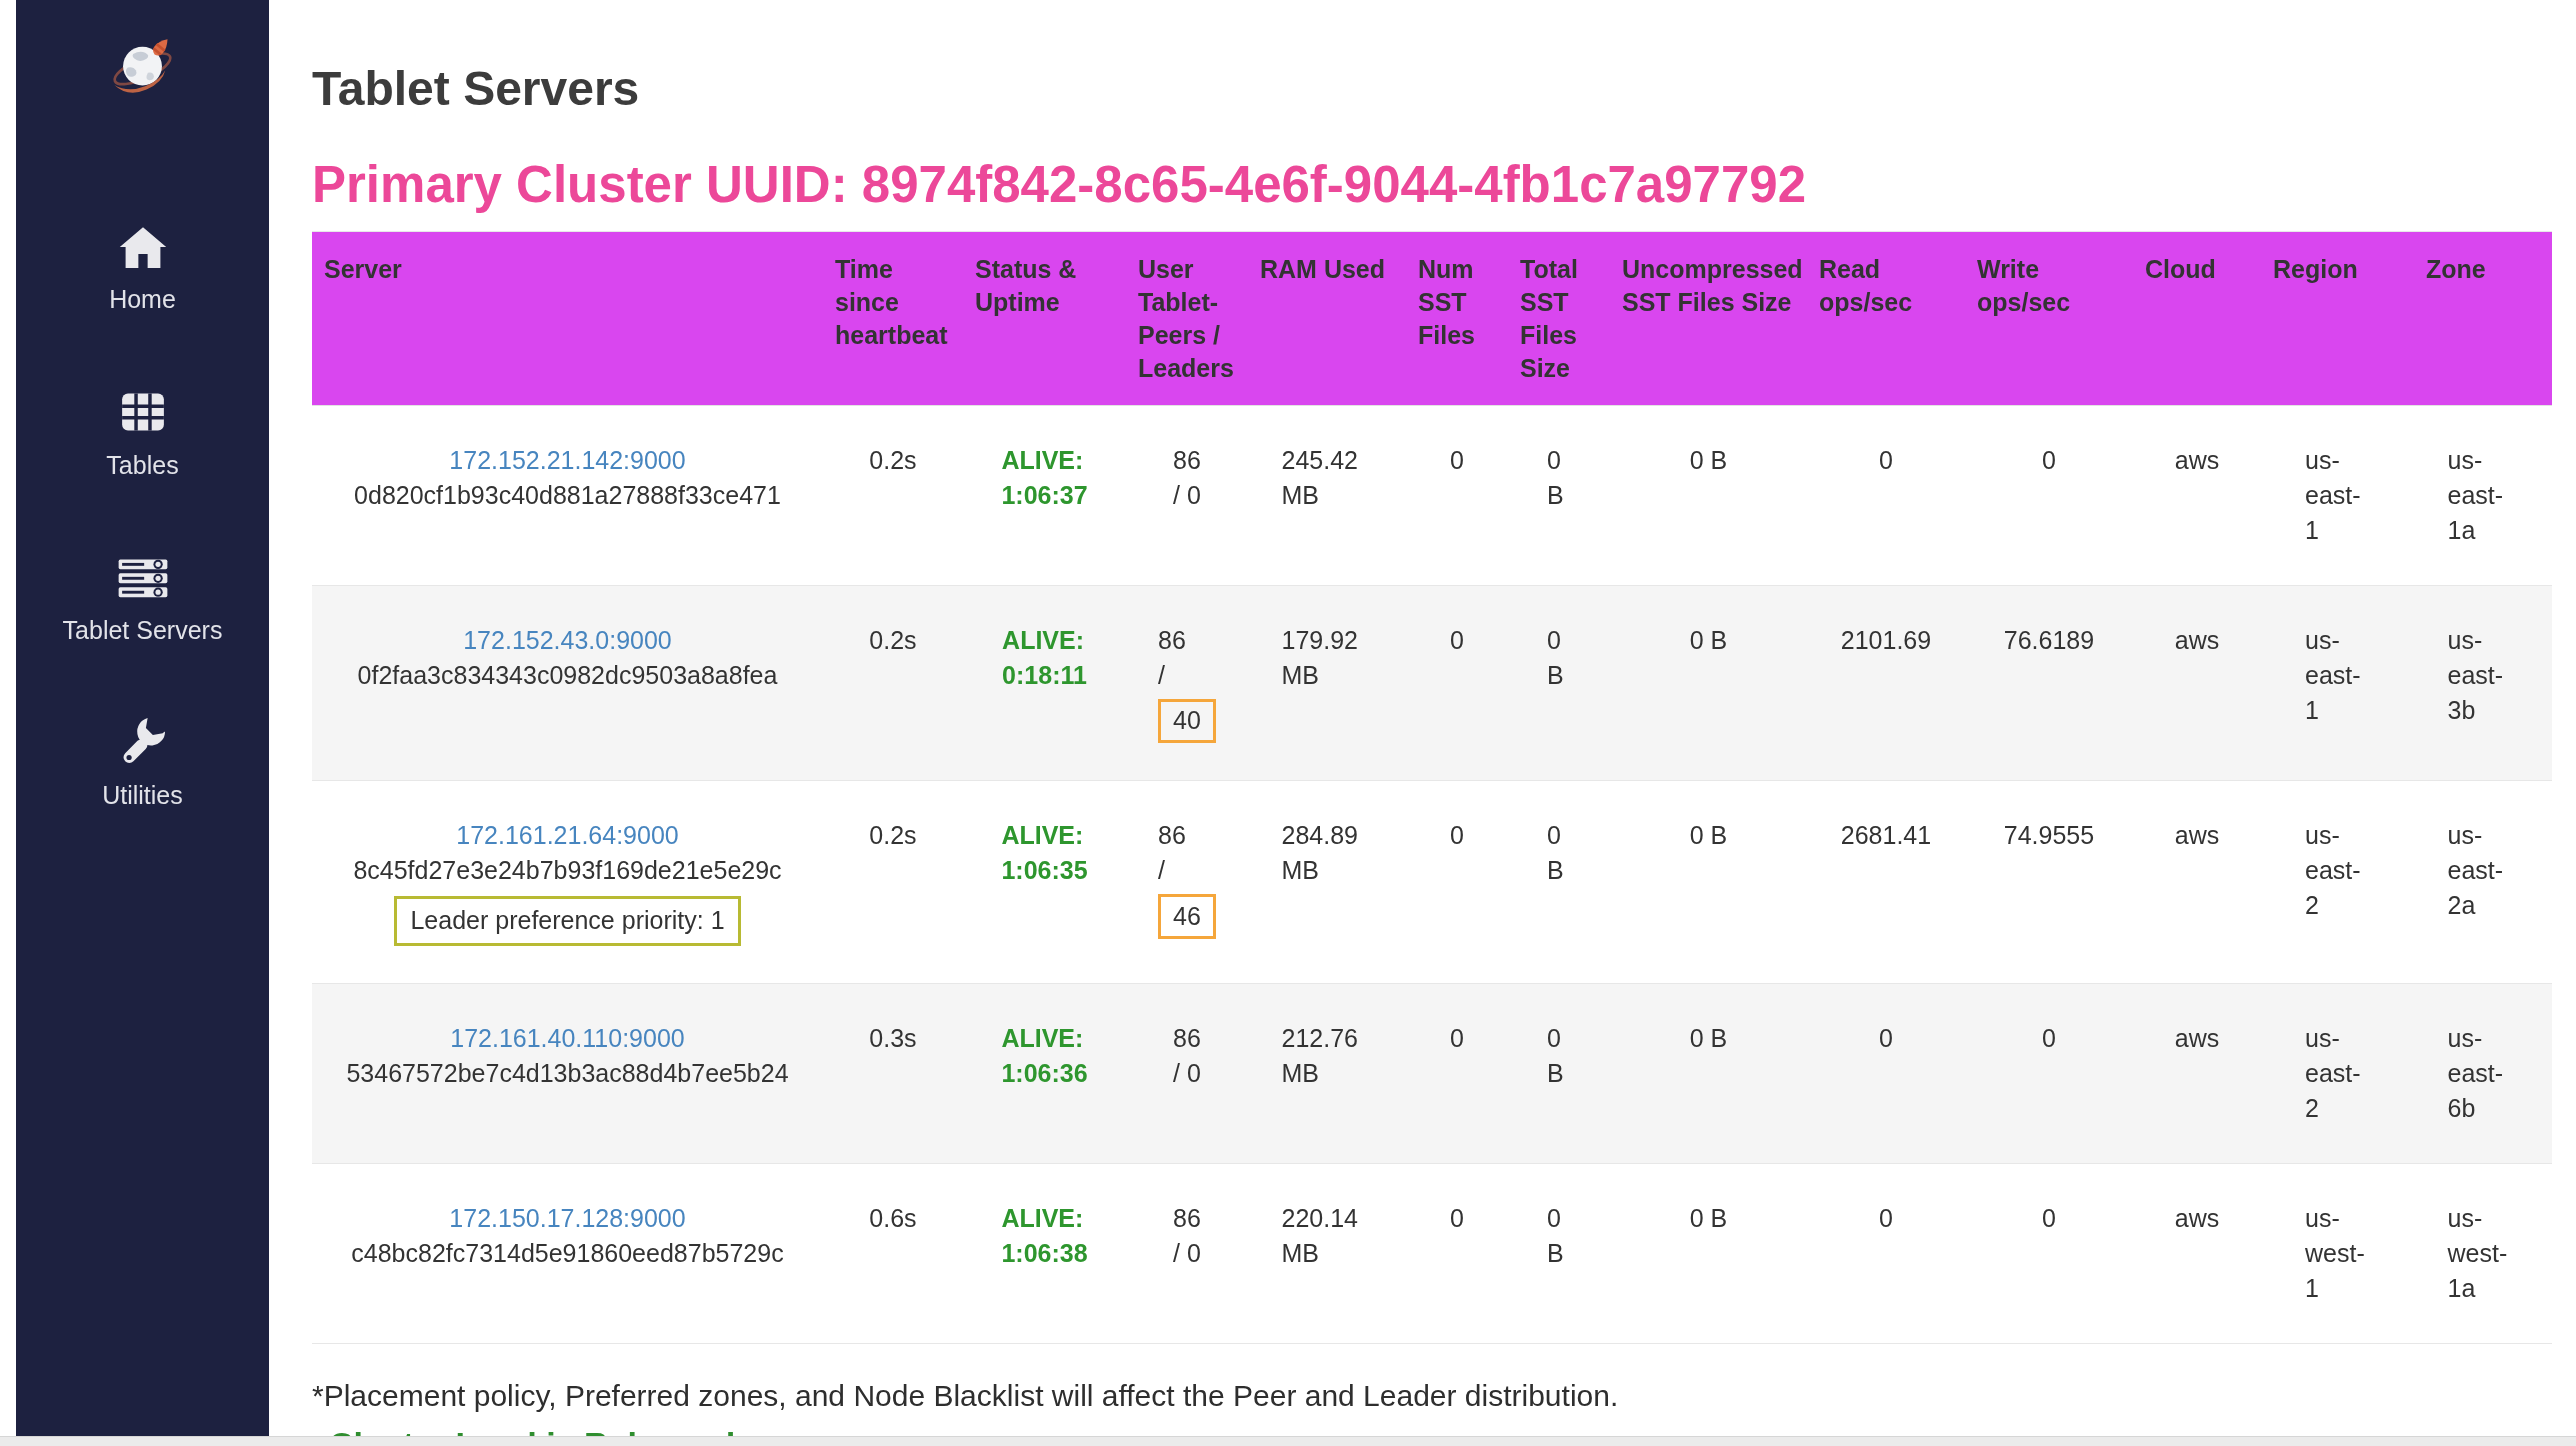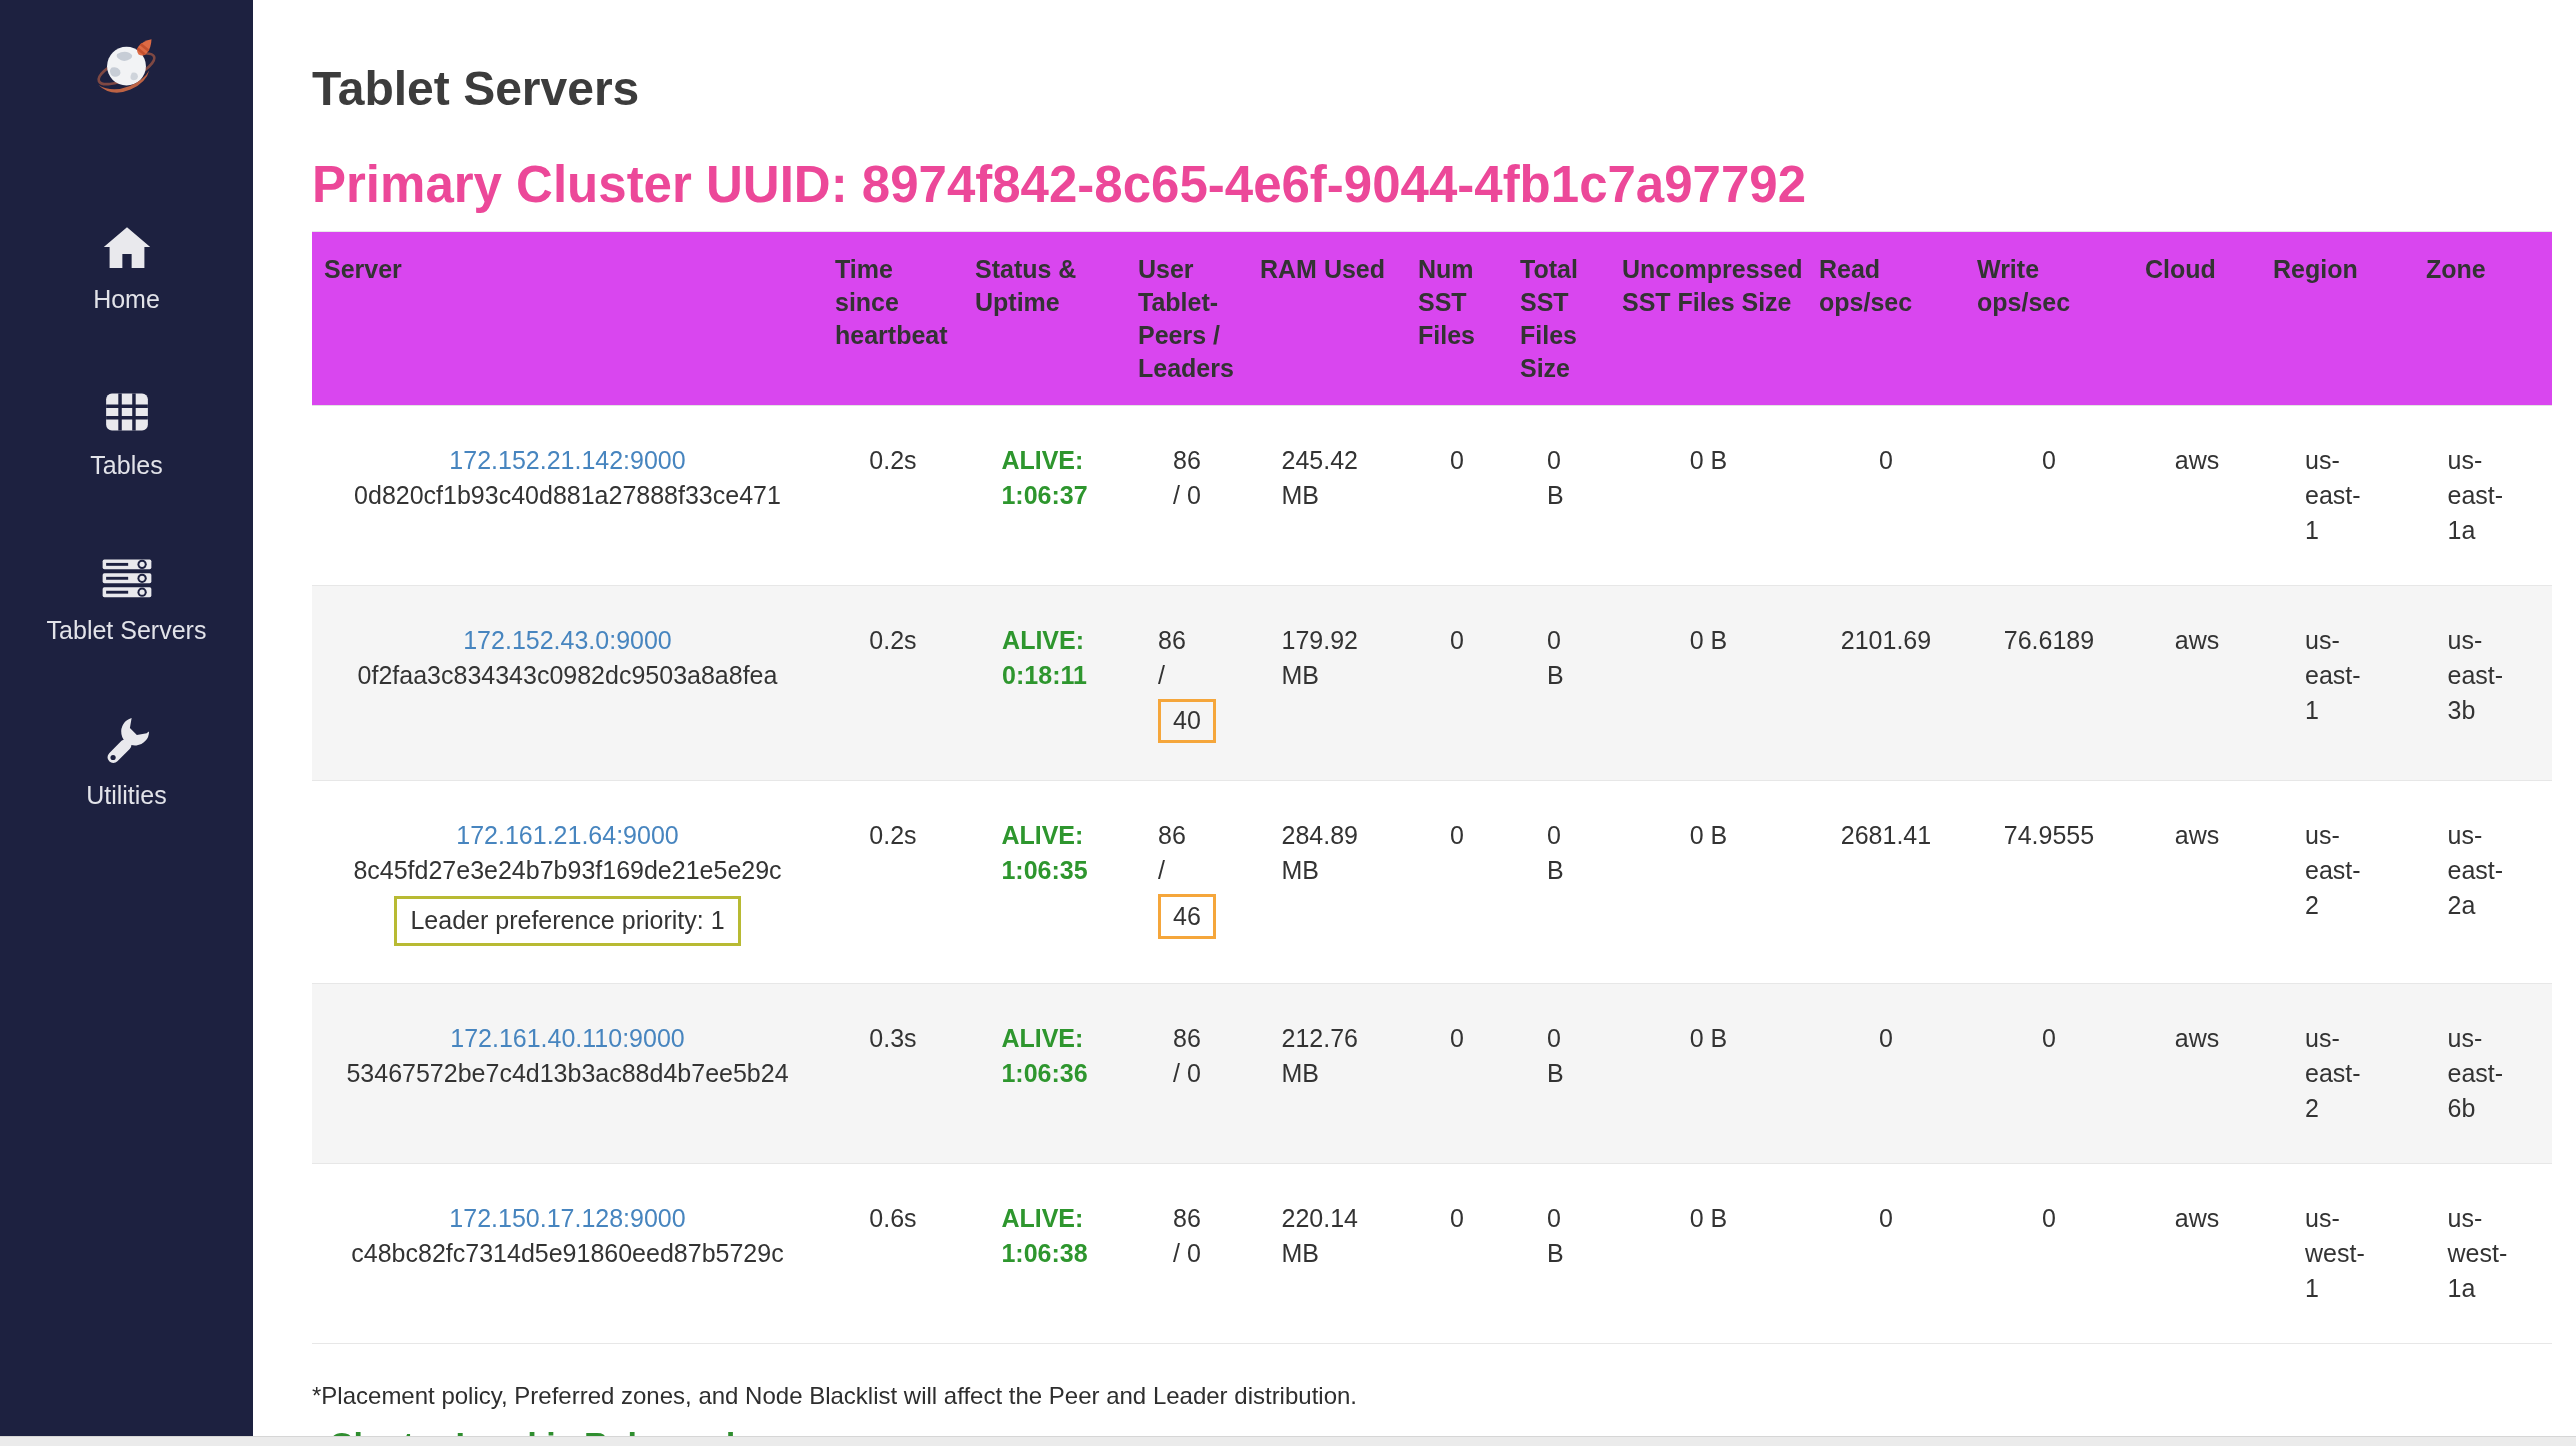--- a/index.html
+++ b/index.html
@@ -4,21 +4,21 @@
 <style>
   html,body{margin:0;padding:0;}
   body{
     width:2576px;height:1446px;overflow:hidden;position:relative;
     background:#ffffff;
     font-family:"Liberation Sans","DejaVu Sans",sans-serif;
     color:#333333;
   }
   
   .sidebar{
-    position:absolute;left:0;top:0;width:253px;height:1446px;
+    position:absolute;left:16px;top:0;width:253px;height:1446px;
     background:#1d2140;z-index:5;
   }
   .logo{width:67px;height:67px;margin:34px auto 0;}
   .nav{margin-top:117px;}
   .nav-item{
     display:flex;flex-direction:column;align-items:center;
     margin-bottom:69px;cursor:pointer;
   }
   .nav-item svg{width:58px;height:58px;display:block;}
   .nav-label{
@@ -67,21 +67,21 @@
   .blk-ram{max-width:91px;}
   .blk-narrow{max-width:24px;}
   .blk-region{max-width:65px;}
   .blk-zone{max-width:71px;}
   .hl-box{
     display:inline-block;margin-top:5.6px;padding:1.9px 12px;
     border:3.7px solid #f5a63b;
   }
   
   .footnote{
-    margin:34px 0 0 0;font-size:24px;line-height:35px;color:#2e2e2e;
+    margin:34px 0 0 0;font-size:30px;line-height:35px;color:#2e2e2e;
   }
   .balance-row{
     display:flex;align-items:flex-start;margin-top:13px;
   }
   .balance-text{
     margin-left:17px;font-size:34px;line-height:37px;font-weight:700;color:#2f8e2f;
   }
   
   .bottom-strip{
     position:absolute;left:0;bottom:0;width:2576px;height:9.3px;

